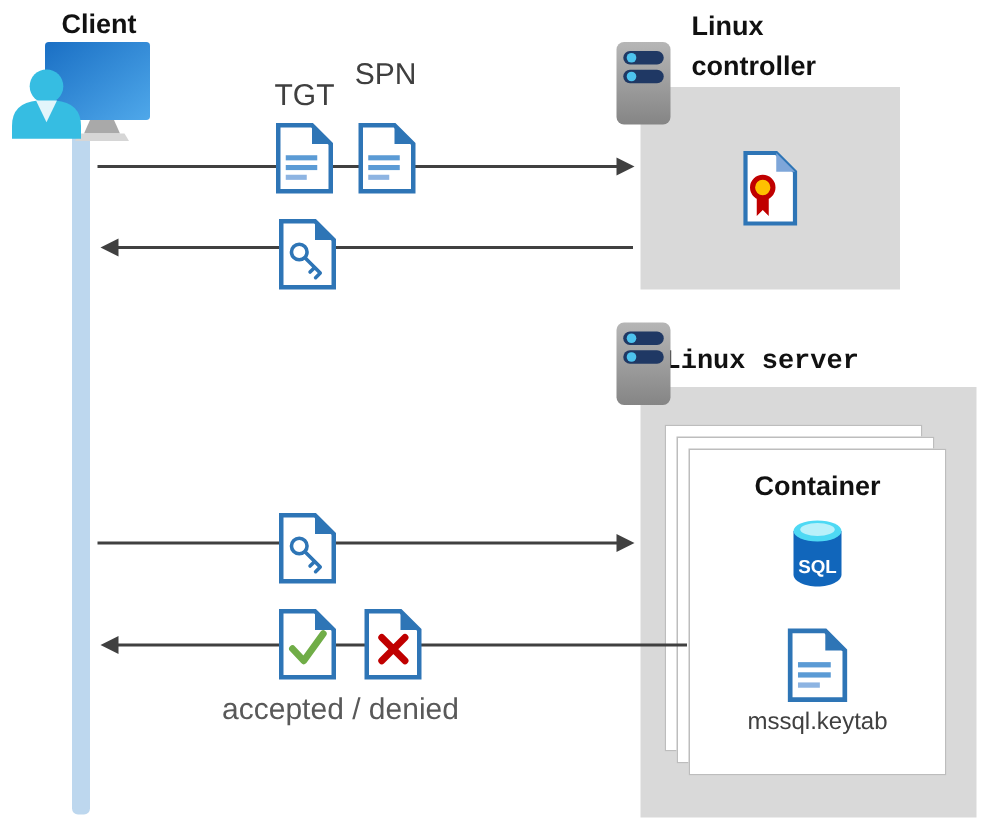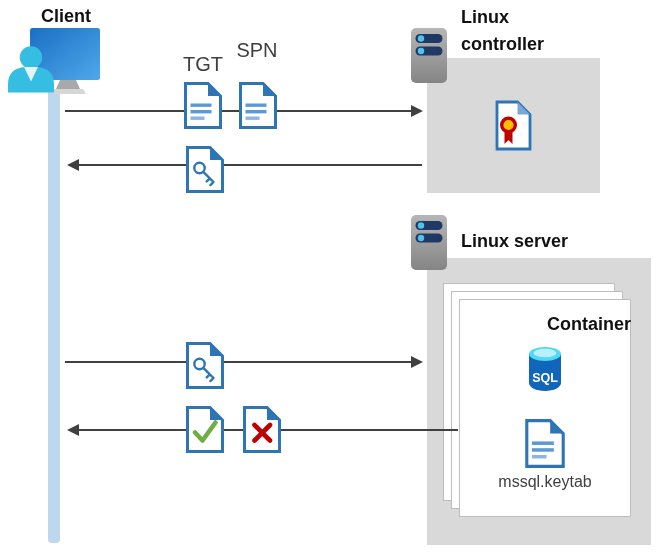--- a/index.html
+++ b/index.html
@@ -76,27 +76,27 @@
   <div class="abs gray-box" style="left:427px;top:258px;width:224px;height:287px;"></div>
 
   <svg class="abs z2" style="left:410px;top:214px;" width="38" height="57" viewBox="0 0 38 57">
     <rect x="1" y="1" width="36" height="55" rx="5" fill="url(#sg1)"></rect>
     <rect x="5.5" y="7" width="27" height="9" rx="4.5" fill="#1f3864"></rect>
     <rect x="5.5" y="19.5" width="27" height="9" rx="4.5" fill="#1f3864"></rect>
     <circle cx="11" cy="11.5" r="3.2" fill="#4dc3ee"></circle>
     <circle cx="11" cy="24" r="3.2" fill="#4dc3ee"></circle>
   </svg>
 
-  <div class="abs title" style="left:461px;top:228px;width:160px;">Linux server</div>
+  <div class="abs title" style="left:443px;top:228px;width:160px;font-family:Liberation Mono, monospace;">Linux server</div>
 
   <div class="abs card" style="left:443px;top:283px;"></div>
   <div class="abs card" style="left:451px;top:291px;"></div>
   <div class="abs card" style="left:459px;top:299px;"></div>
 
-  <div class="abs title center" style="left:459px;top:311px;width:172px;z-index:2;text-align:right;">Container</div>
+  <div class="abs title center" style="left:459px;top:311px;width:172px;z-index:2;">Container</div>
 
   <svg class="abs z2" style="left:527px;top:345px;" width="36" height="47" viewBox="0 0 36 47">
     <path d="M2 9 V38 C2 42.4 9.2 46 18 46 C26.8 46 34 42.4 34 38 V9 Z" fill="#1166bb"></path>
     <ellipse cx="18" cy="9" rx="16" ry="7" fill="#4ed9f4"></ellipse>
     <ellipse cx="18" cy="8" rx="11.5" ry="4.3" fill="#b9f0fa"></ellipse>
     <text x="18" y="37" text-anchor="middle" font-family="Liberation Sans, sans-serif" font-size="12.5" font-weight="bold" fill="#ffffff">SQL</text>
   </svg>
 
   <svg class="abs z2" style="left:524px;top:418px;" width="42" height="51" viewBox="0 0 40 49">
     <path d="M2.5 2.5 H25 L37.5 15 V46.5 H2.5 Z" fill="#ffffff" stroke="#2e75b6" stroke-width="3"></path>
@@ -158,14 +158,15 @@
     <path d="M25 2.5 V15 H37.5 Z" fill="#2e75b6"></path>
     <path d="M10 27.5 L17.5 35.5 L30.5 17.5" fill="none" stroke="#70ad47" stroke-width="4.6" stroke-linecap="round" stroke-linejoin="round"></path>
   </svg>
 
   <svg class="abs icon" style="left:242px;top:405px;" width="40" height="49" viewBox="0 0 40 49">
     <path d="M2.5 2.5 H25 L37.5 15 V46.5 H2.5 Z" fill="#ffffff" stroke="#2e75b6" stroke-width="3"></path>
     <path d="M25 2.5 V15 H37.5 Z" fill="#2e75b6"></path>
     <path d="M12.5 20 L28 35.5 M28 20 L12.5 35.5" fill="none" stroke="#c00000" stroke-width="4.6" stroke-linecap="round"></path>
   </svg>
 
+  <div class="abs center" style="left:107px;top:462px;width:240px;font-size:20px;color:#595959;">accepted / denied</div>
 
 </div>
 
 </body></html>

